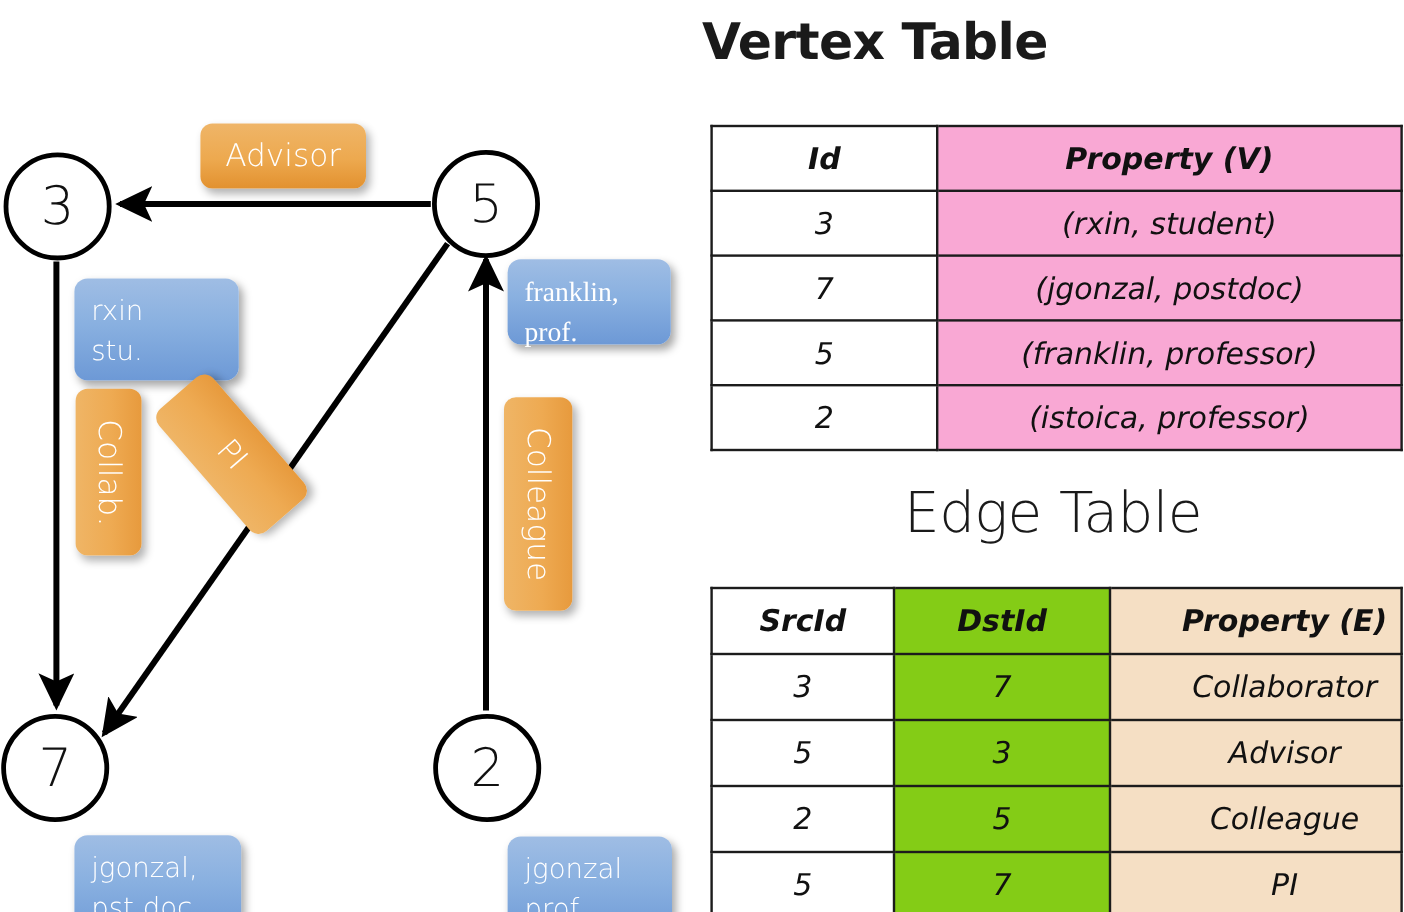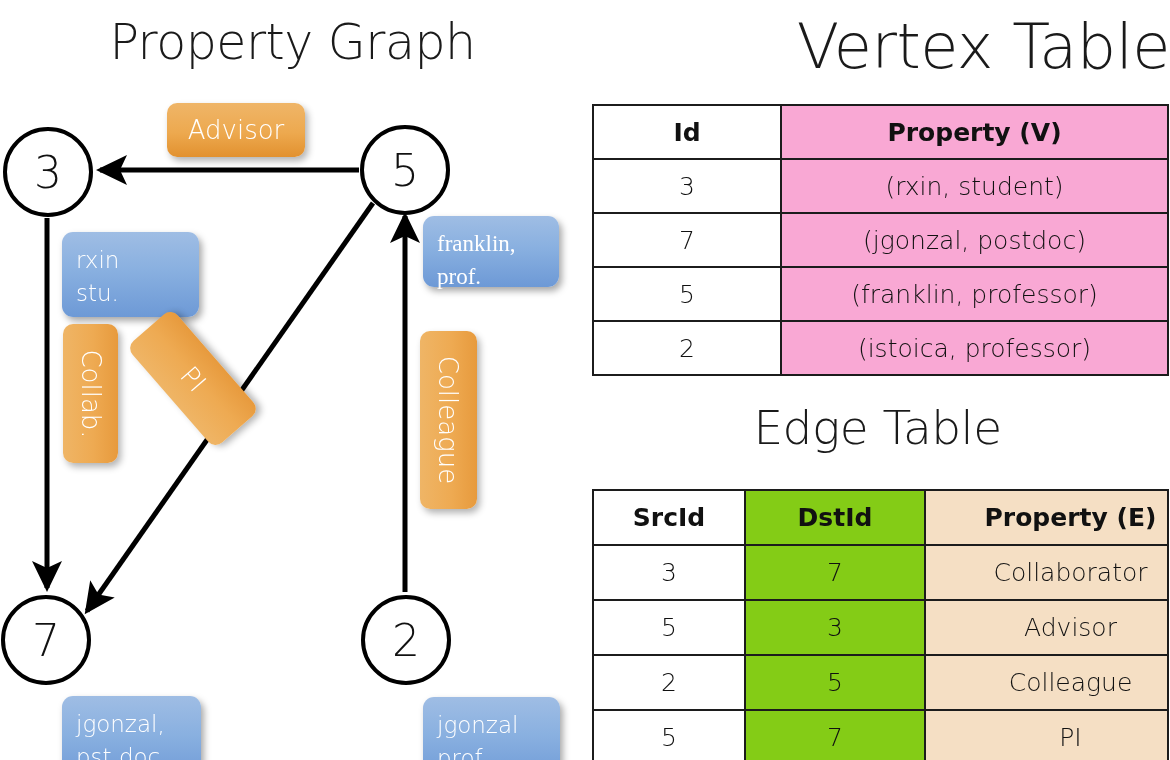--- a/index.html
+++ b/index.html
@@ -16,21 +16,21 @@
   
   .title{
     position:absolute;
     font-family:"DejaVu Sans", sans-serif;
     font-weight:300;
     color:#1a1a1a;
     white-space:nowrap;
     letter-spacing:-0.5px;
   }
   #title-property-graph{left:0;top:14px;width:585px;text-align:center;font-size:49px;}
-  #title-vertex-table{left:585px;top:10px;width:585px;text-align:right;font-size:62px;}
+  #title-vertex-table{left:585px;top:10px;width:585px;text-align:left;font-size:42px;font-weight:bold;}
   #title-edge-table{left:585px;top:400px;width:585px;text-align:center;font-size:47px;}
 
   
   #graph-panel{position:absolute;left:0;top:0;width:585px;height:760px;}
   #graph-edges{position:absolute;left:0;top:0;width:585px;height:760px;}
 
   .node{
     position:absolute;
     width:90px;height:90px;
     border-radius:50%;
@@ -103,20 +103,21 @@
   }
   #label-pi .vtext{transform:rotate(90deg);white-space:nowrap;}
 
   
   .data-table{
     position:absolute;
     border-collapse:collapse;
     font-family:"DejaVu Sans", sans-serif;
     font-weight:300;
     table-layout:fixed;
+    font-style:italic;
   }
   .data-table td,.data-table th{
     border:2px solid #1c1c1c;
     text-align:center;
     font-weight:300;
     color:#111111;
     padding:0;
   }
   .data-table th{font-weight:bold;font-size:25px;}
   .data-table td{font-size:25px;}
@@ -130,21 +131,20 @@
   #edge-table th,#edge-table td{height:53px;margin-top:20px;}
   #edge-table .col-src{width:150px;background:#ffffff;}
   #edge-table .col-dst{width:178px;background:#84cc16;}
   #edge-table .col-prop{background:#f5dfc4;padding-left:48px;}
 </style>
 </head>
 <body>
 
 <div class="stage">
 
-  <div class="title" id="title-property-graph">Property Graph</div>
   <div class="title" id="title-vertex-table">Vertex Table</div>
   <div class="title" id="title-edge-table">Edge Table</div>
 
   <div id="graph-panel">
 
     <svg id="graph-edges" viewBox="0 0 585 760">
       <defs>
         <marker id="arrowhead" markerWidth="7" markerHeight="7" refX="5.4" refY="3" orient="auto" markerUnits="strokeWidth">
           <path d="M0,0 L6.2,3 L0,6 L1.4,3 Z" fill="#000000"></path>
         </marker>

